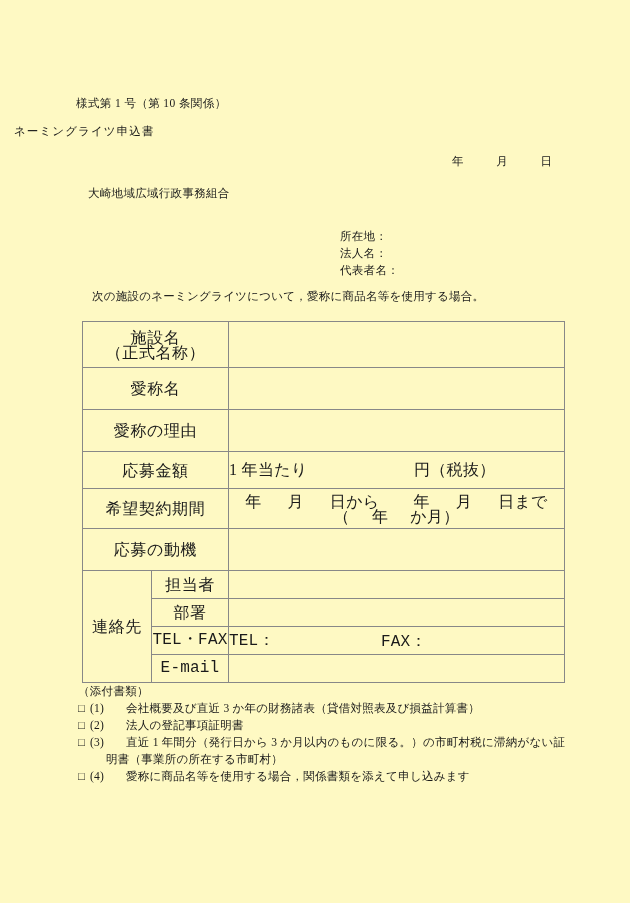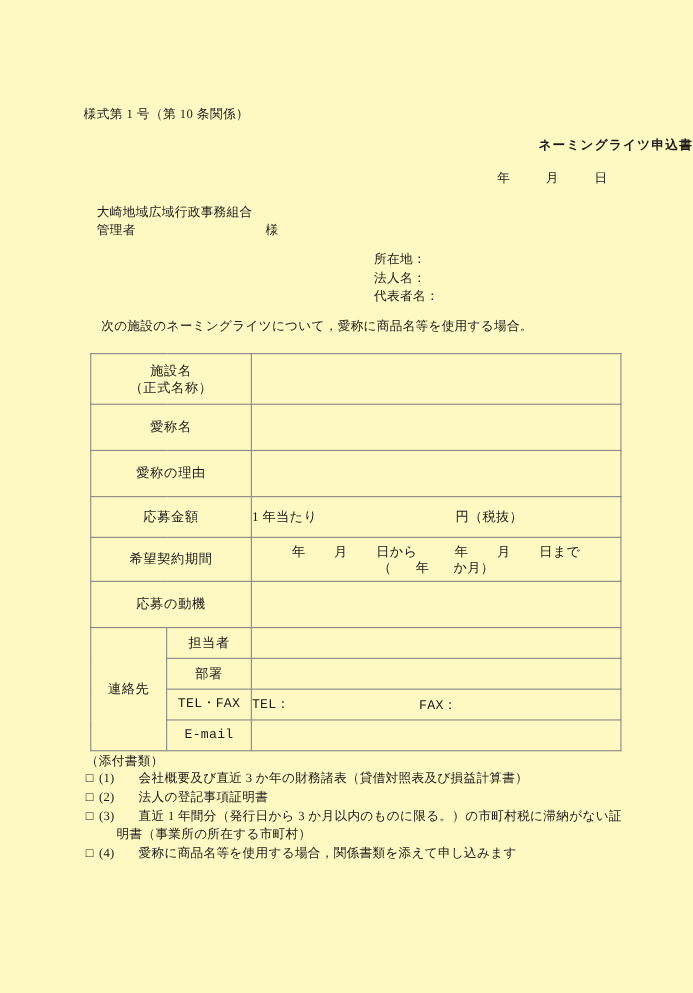--- a/index.html
+++ b/index.html
@@ -31,26 +31,25 @@
     left: 76px;
     top: 96px;
     letter-spacing: 0.4px;
     white-space: nowrap;
   }
   .doc-title {
     position: absolute;
     left: 0;
     top: 124px;
     width: 630px;
-    text-align: right;
+    text-align: left;
     padding-left: 14px;
     box-sizing: border-box;
     letter-spacing: 1.1px;
     white-space: nowrap;
-    font-weight: bold;
   }
   .date-line {
     position: absolute;
     left: 452px;
     top: 154px;
     letter-spacing: 0.3px;
     white-space: nowrap;
   }
   .date-line .gap { display: inline-block; width: 26px; }
 
@@ -91,21 +90,21 @@
     left: 82px;
     top: 321px;
     width: 482px;
     border-collapse: collapse;
     table-layout: fixed;
   }
   .form-table td {
     border: 1px solid #888888;
     padding: 0;
     vertical-align: middle;
-    font-size: 12px;
+    font-size: 16px;
   }
   .lbl {
     text-align: center;
     letter-spacing: 0.6px;
     line-height: 15px;
   }
   .lbl .sub { display: block; }
   .val {
     padding-left: 7px;
     letter-spacing: 0.4px;
@@ -206,21 +205,20 @@
   <div class="date-line">
     <span>年</span>
     <span class="gap"></span>
     <span>月</span>
     <span class="gap"></span>
     <span>日</span>
   </div>
 
   <div class="addressee">
     <span class="org">大崎地域広域行政事務組合</span>
-    <span class="mgr-row"><span>管理者</span><span class="sama">様</span></span>
   </div>
 
   <div class="applicant">
     <span>所在地：</span>
     <span>法人名：</span>
     <span>代表者名：</span>
   </div>
 
   <div class="lead">次の施設のネーミングライツについて，愛称に商品名等を使用する場合。</div>
 

